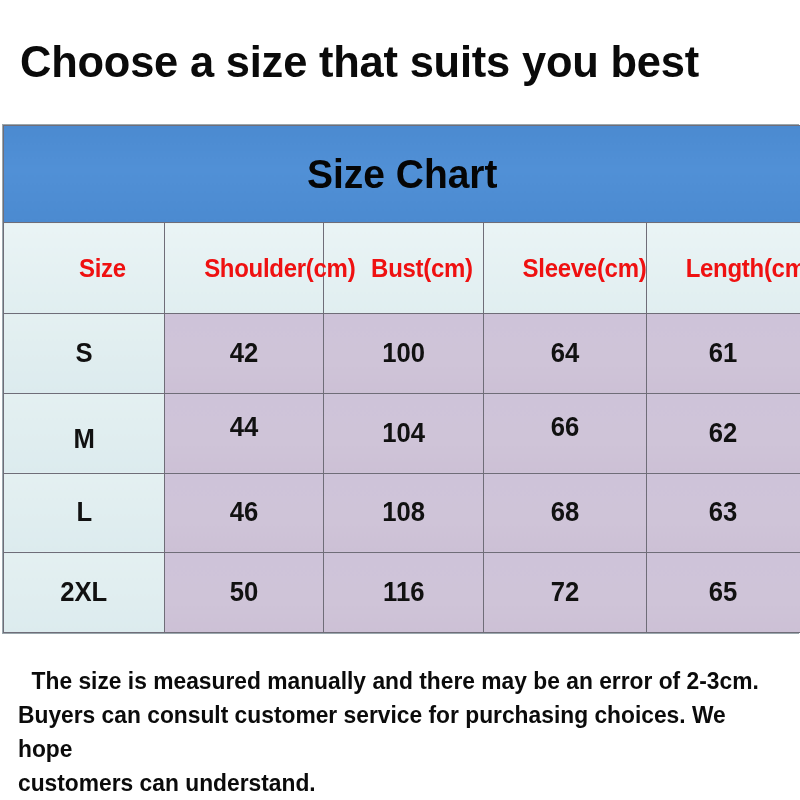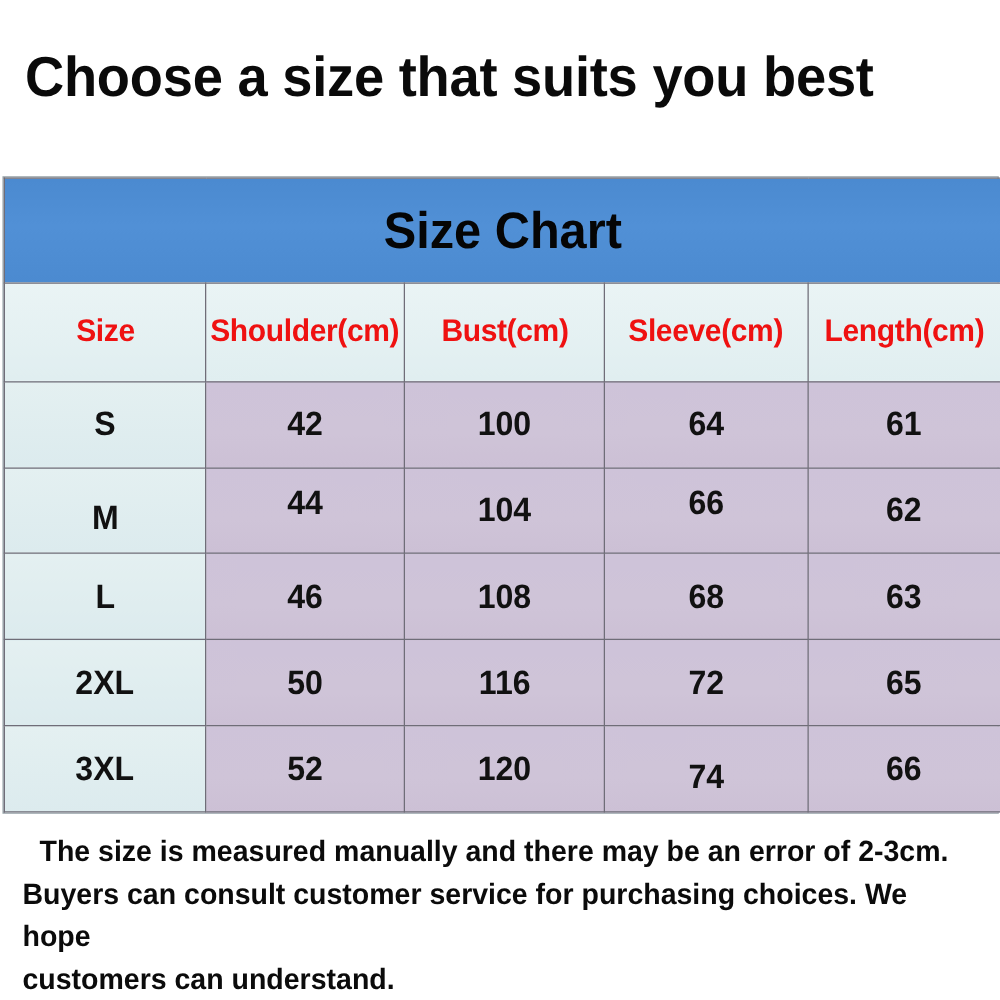--- a/index.html
+++ b/index.html
@@ -30,26 +30,26 @@
     color: #0a0a0a;
     white-space: nowrap;
     transform: scaleX(0.965);
     transform-origin: left center;
   }
 
   
   .chart-wrap {
     position: absolute;
     left: 2px;
-    top: 141px;
+    top: 124px;
     width: 797px;
     height: 510px;
     border: 1px solid #9aa7ad;
     box-sizing: border-box;
-    background: #e5e5e5;
+    background: #0f172a;
   }
   table.size-chart {
     width: 100%;
     height: 100%;
     border-collapse: collapse;
     table-layout: fixed;
   }
   table.size-chart td {
     border: 1px solid #6f6d78;
     padding: 0;
@@ -75,20 +75,21 @@
   }
 
   
   tr.head-row td {
     height: 62px;
     background: linear-gradient(180deg, #eaf4f5 0%, #e0eef0 100%);
     color: #ef1111;
     font-size: 25px;
     font-family: "Liberation Sans Narrow", "Liberation Sans", sans-serif;
     letter-spacing: -0.3px;
+    padding-left: 36px;
   }
   tr.head-row td .hdr {
     display: inline-block;
     transform: scaleX(0.96);
   }
   tr.head-row td.col-size .hdr { font-size: 25px; }
 
   
   tr.data-row td {
     height: 54px;
@@ -200,27 +201,20 @@
 
 
       <tr class="data-row">
         <td class="size-cell"><span class="cellv">2XL</span></td>
         <td class="val-cell"><span class="cellv">50</span></td>
         <td class="val-cell"><span class="cellv">116</span></td>
         <td class="val-cell"><span class="cellv">72</span></td>
         <td class="val-cell"><span class="cellv">65</span></td>
       </tr>
 
-      <tr class="data-row">
-        <td class="size-cell"><span class="cellv">3XL</span></td>
-        <td class="val-cell"><span class="cellv">52</span></td>
-        <td class="val-cell"><span class="cellv">120</span></td>
-        <td class="val-cell nudge-down2"><span class="cellv">74</span></td>
-        <td class="val-cell"><span class="cellv">66</span></td>
-      </tr>
 
     </tbody>
   </table>
 </div>
 
 <div class="footnote">
   <div class="line1">The size is measured manually and there may be an error of 2-3cm.</div>
   <div>Buyers can consult customer service for purchasing choices. We hope</div>
   <div>customers can understand.</div>
 </div>

